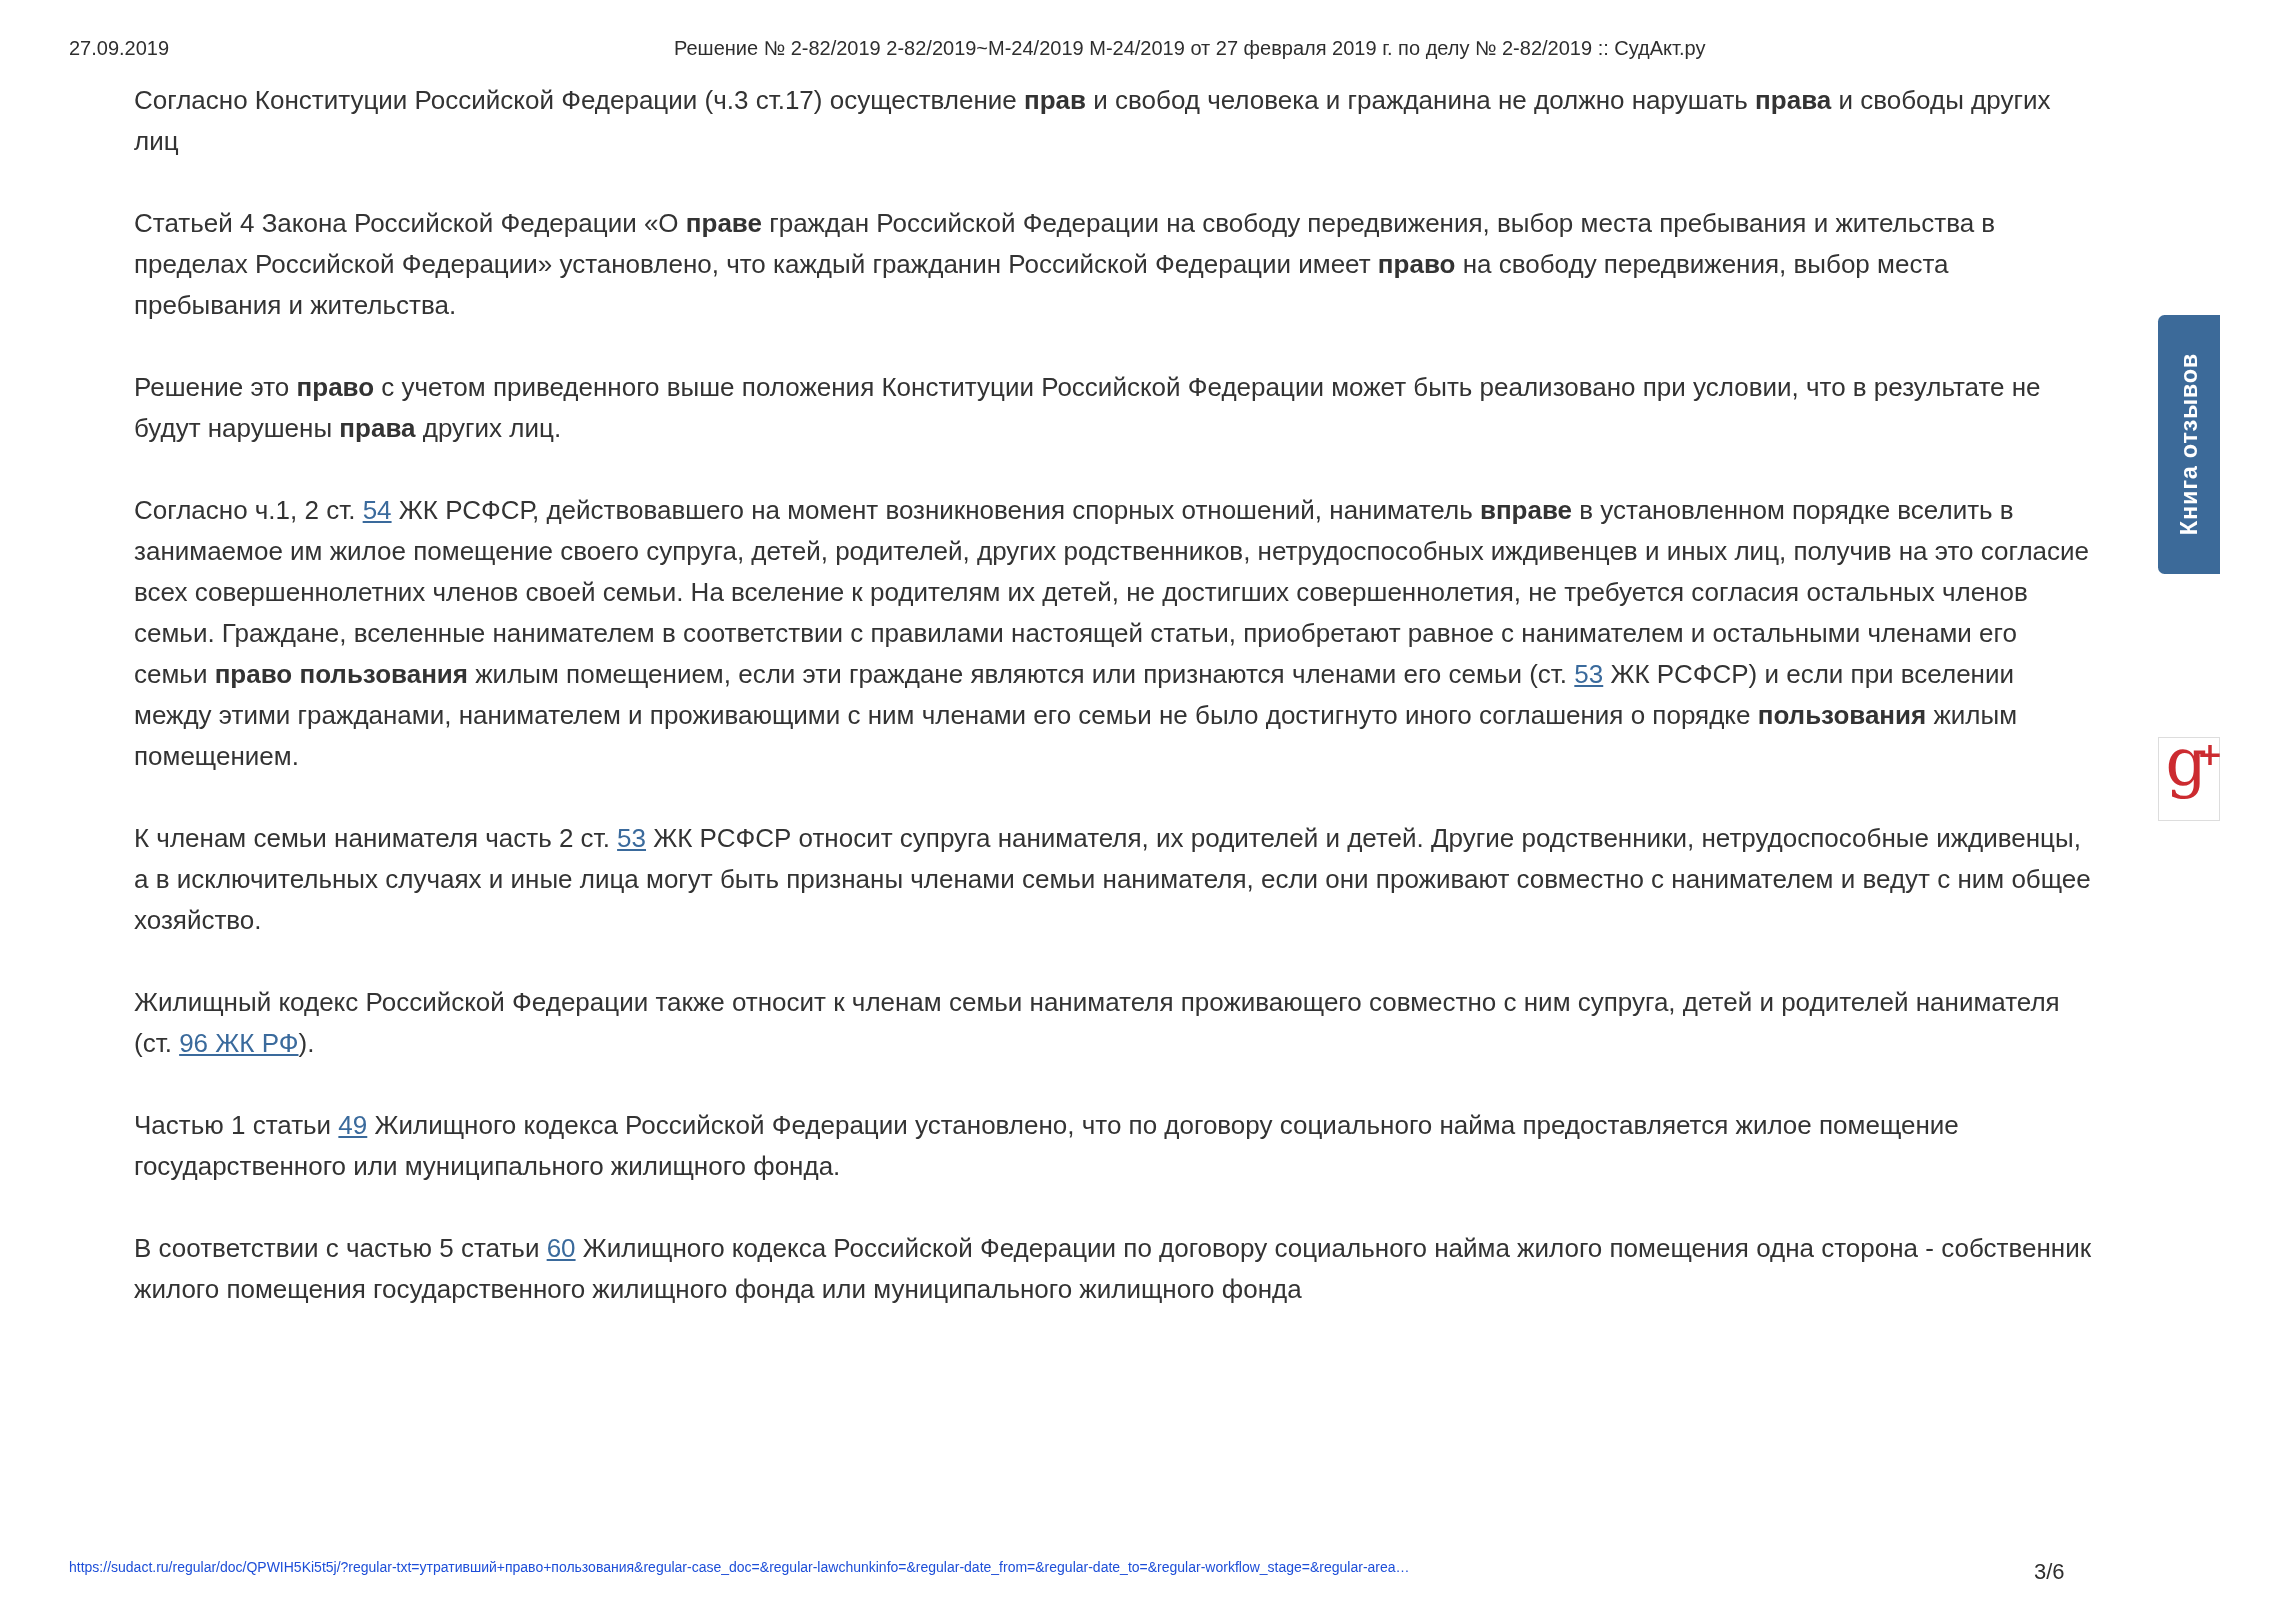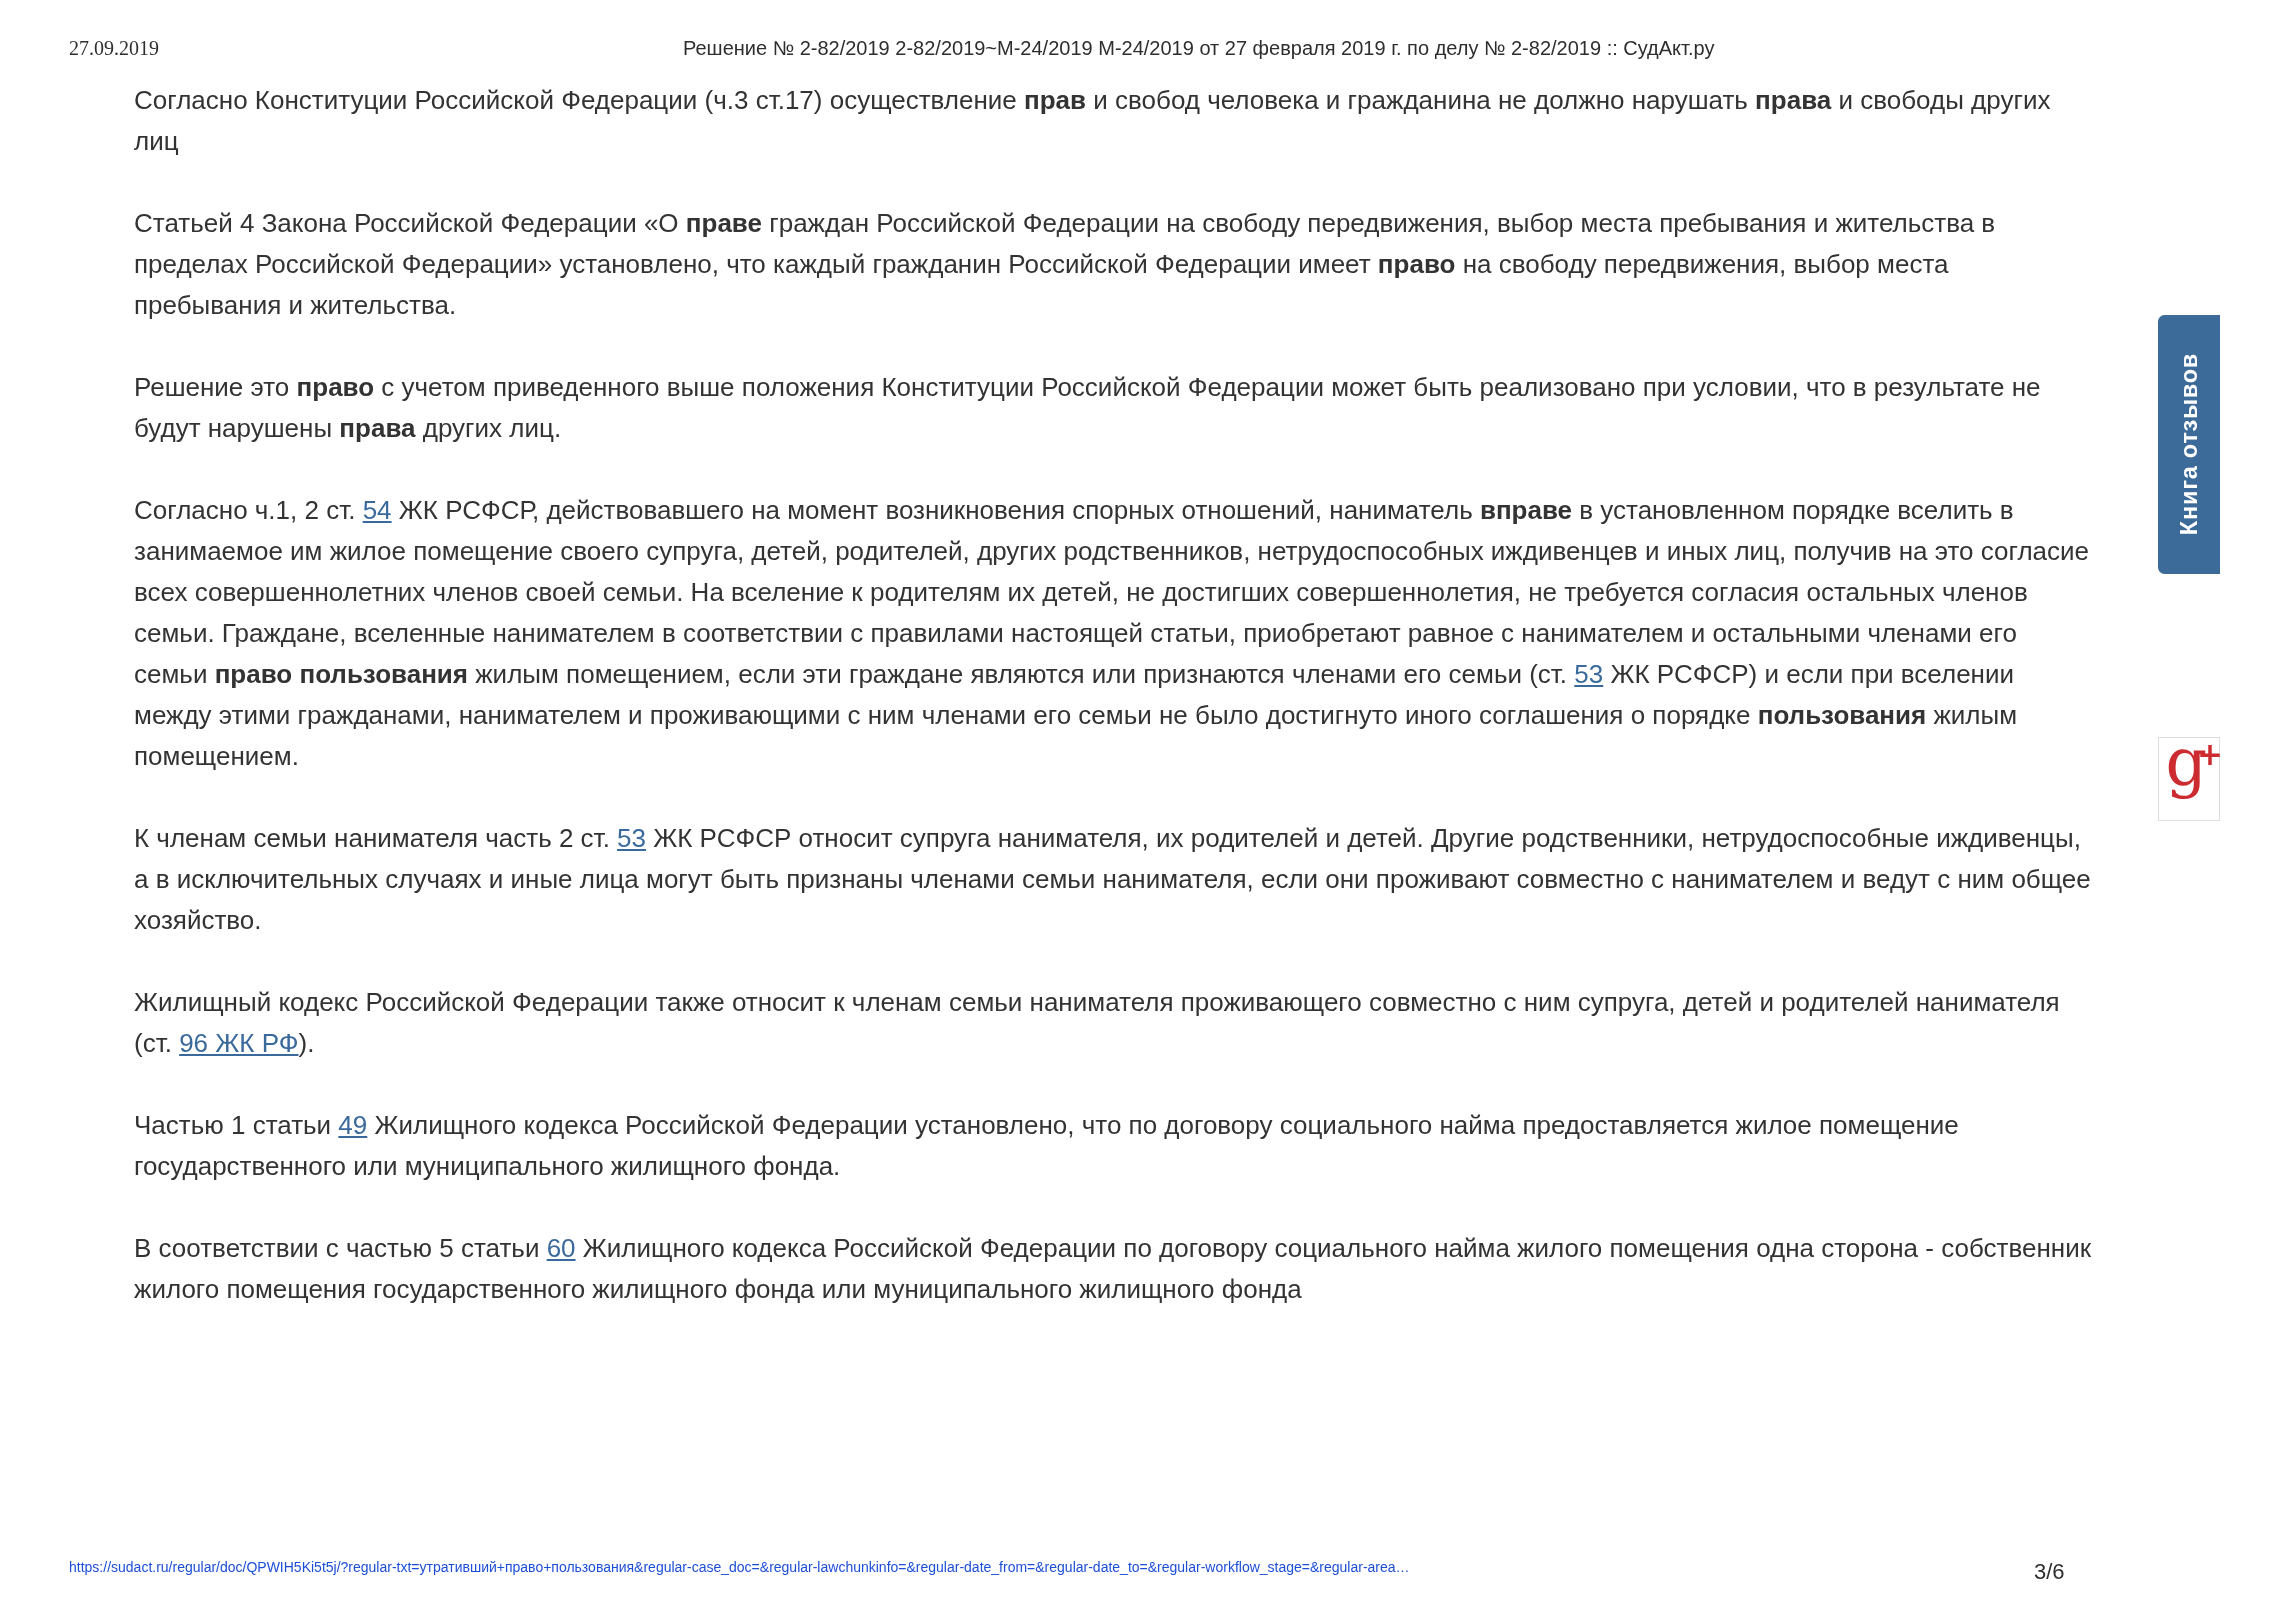--- a/index.html
+++ b/index.html
@@ -6,22 +6,22 @@
     --text:#333333;
     --link:#3a6a9c;
     --ribbon:#3c6a99;
     --gplus:#cc2b30;
   }
   *{margin:0;padding:0;box-sizing:border-box;}
   html,body{width:2295px;height:1622px;background:#ffffff;overflow:hidden;}
   body{font-family:"Liberation Sans",sans-serif;color:var(--text);position:relative;}
 
   
-  .ph-date{position:absolute;left:69px;top:37px;font-size:20px;color:#2e2e2e;white-space:nowrap;font-family:Liberation Serif, serif;}
-  .ph-title{position:absolute;left:674px;top:37px;font-size:20px;color:#2e2e2e;white-space:nowrap;margin-left:9px;}
+  .ph-date{position:absolute;left:69px;top:37px;font-size:20px;color:#2e2e2e;white-space:nowrap;}
+  .ph-title{position:absolute;left:674px;top:37px;font-size:20px;color:#2e2e2e;white-space:nowrap;}
 
   
   .doc{position:absolute;left:134px;top:80px;width:1963px;font-size:26px;line-height:41px;color:var(--text);}
   .doc p{margin:0 0 41px 0;}
   .doc .b{font-weight:bold;}
   .doc a{color:var(--link);text-decoration:underline;cursor:pointer;}
 
   
   .ribbon{position:absolute;left:2158px;top:315px;width:62px;height:259px;
     background:var(--ribbon);border-radius:6.5px 0 0 6.5px;

